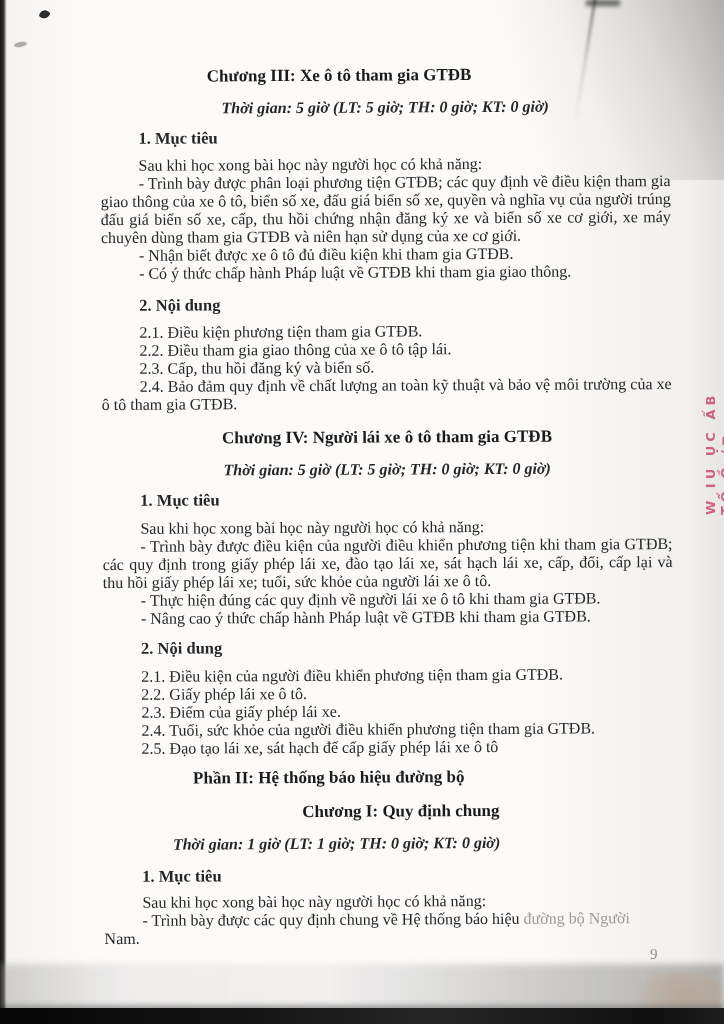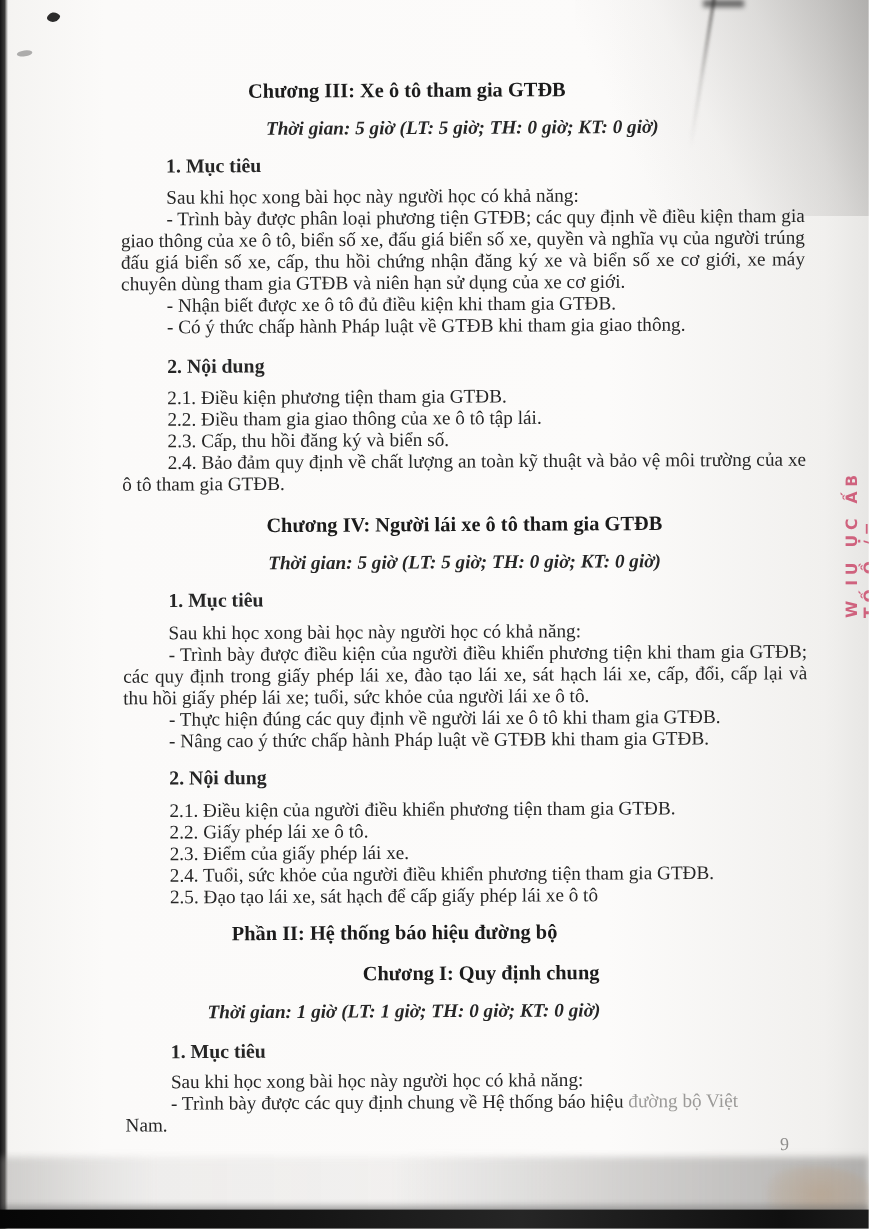--- a/index.html
+++ b/index.html
@@ -100,19 +100,19 @@
     <div class="ln ind">2.2. Giấy phép lái xe ô tô.</div>
     <div class="ln ind">2.3. Điểm của giấy phép lái xe.</div>
     <div class="ln ind">2.4. Tuổi, sức khỏe của người điều khiển phương tiện tham gia GTĐB.</div>
     <div class="ln ind">2.5. Đạo tạo lái xe, sát hạch để cấp giấy phép lái xe ô tô</div>
 
     <div class="h center nudge-l2 mt12">Phần II: Hệ thống báo hiệu đường bộ</div>
     <div class="h center nudge-r mt16">Chương I: Quy định chung</div>
     <div class="ln bi center nudge-l3 mt14">Thời gian: 1 giờ (LT: 1 giờ; TH: 0 giờ; KT: 0 giờ)</div>
     <div class="ln numh ind mt14">1. Mục tiêu</div>
     <div class="ln ind mt8">Sau khi học xong bài học này người học có khả năng:</div>
-    <div class="ln ind"><span>- Trình bày được các quy định chung về Hệ thống báo hiệu </span><span class="faded">đường bộ Việt</span></div>
+    <div class="ln ind"><span>- Trình bày được các quy định chung về Hệ thống báo hiệu </span><span class="faded">đường bộ Người</span></div>
     <div class="ln">Nam.</div>
 
   </div>
 
   <div class="pagenum">9</div>
 </div>
 
 </body></html>

